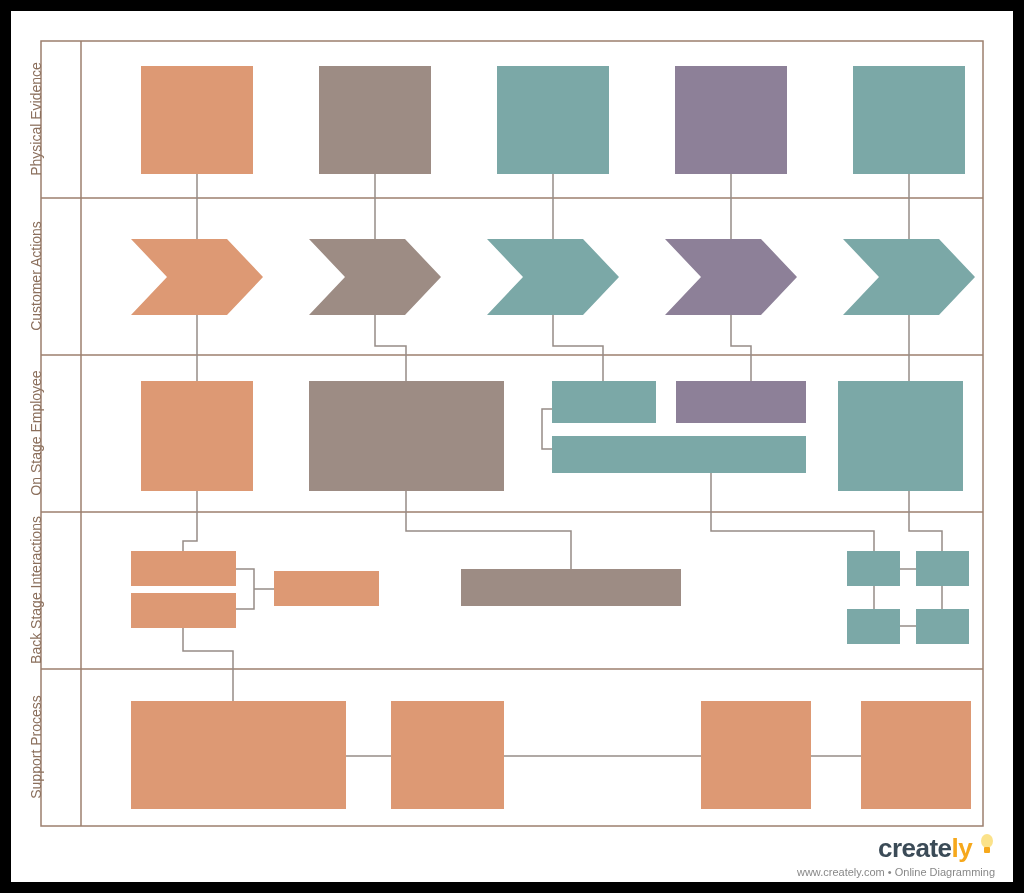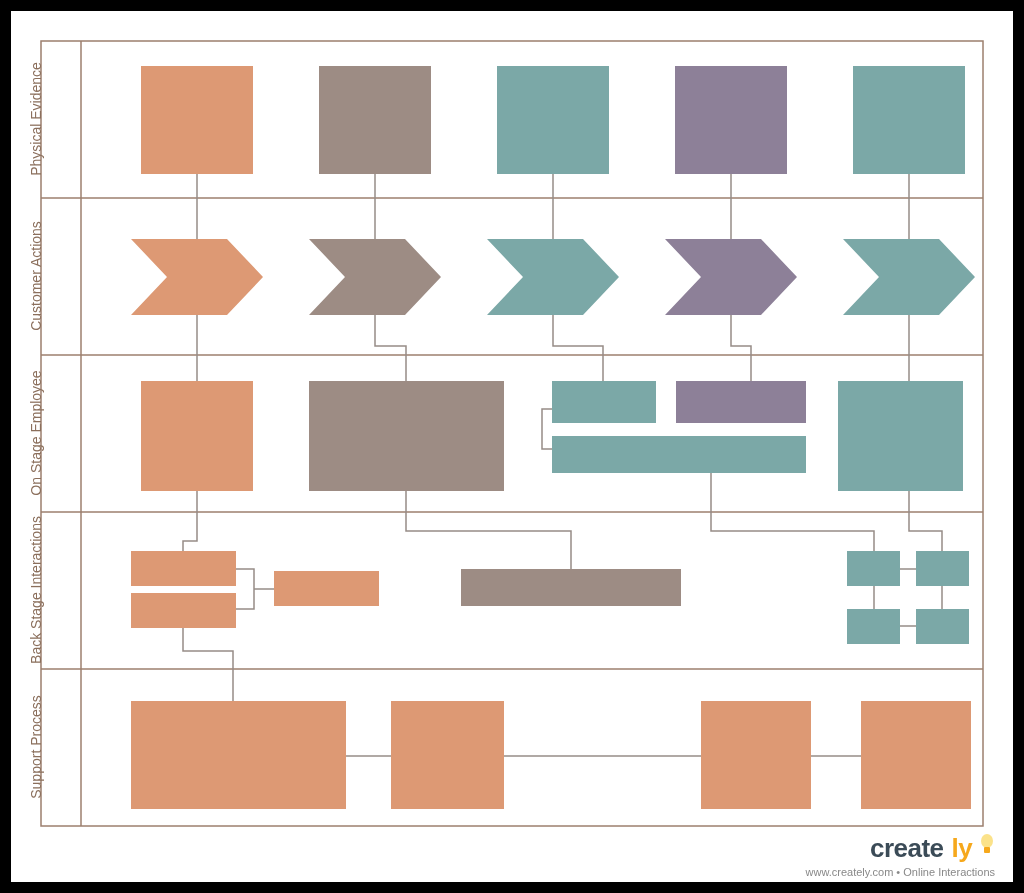--- a/index.html
+++ b/index.html
@@ -35,21 +35,21 @@
     text-align:right;
     font-size:11px;
     color:#888;
   }
   .logo{
     font-weight:600;
     font-size:26px;
     color:#3b4b57;
     letter-spacing:-0.5px;
   }
-  .logo .ly{color:#f6a81c;margin-left:8px;}
+  .logo .ly{color:#f6a81c;}
   .bulb{display:inline-block;vertical-align:top;}
 </style>
 </head>
 <body>
 
 <div class="page">
 
 <svg class="canvas" viewBox="0 0 1002 871">
 
   <g>
@@ -167,16 +167,16 @@
 <div class="footer">
   <div class="logo">
     <span>create</span><span class="ly">ly</span>
     <span class="bulb">
       <svg width="16" height="26" viewBox="0 0 16 26">
         <ellipse cx="8" cy="8" rx="6" ry="7" fill="#fbe28a"></ellipse>
         <rect x="5" y="14" width="6" height="6" rx="1" fill="#f6a81c"></rect>
       </svg>
     </span>
   </div>
-  <div>www.creately.com • Online Interactions</div>
+  <div>www.creately.com • Online Diagramming</div>
 </div>
 
 </div>
 
 </body></html>

